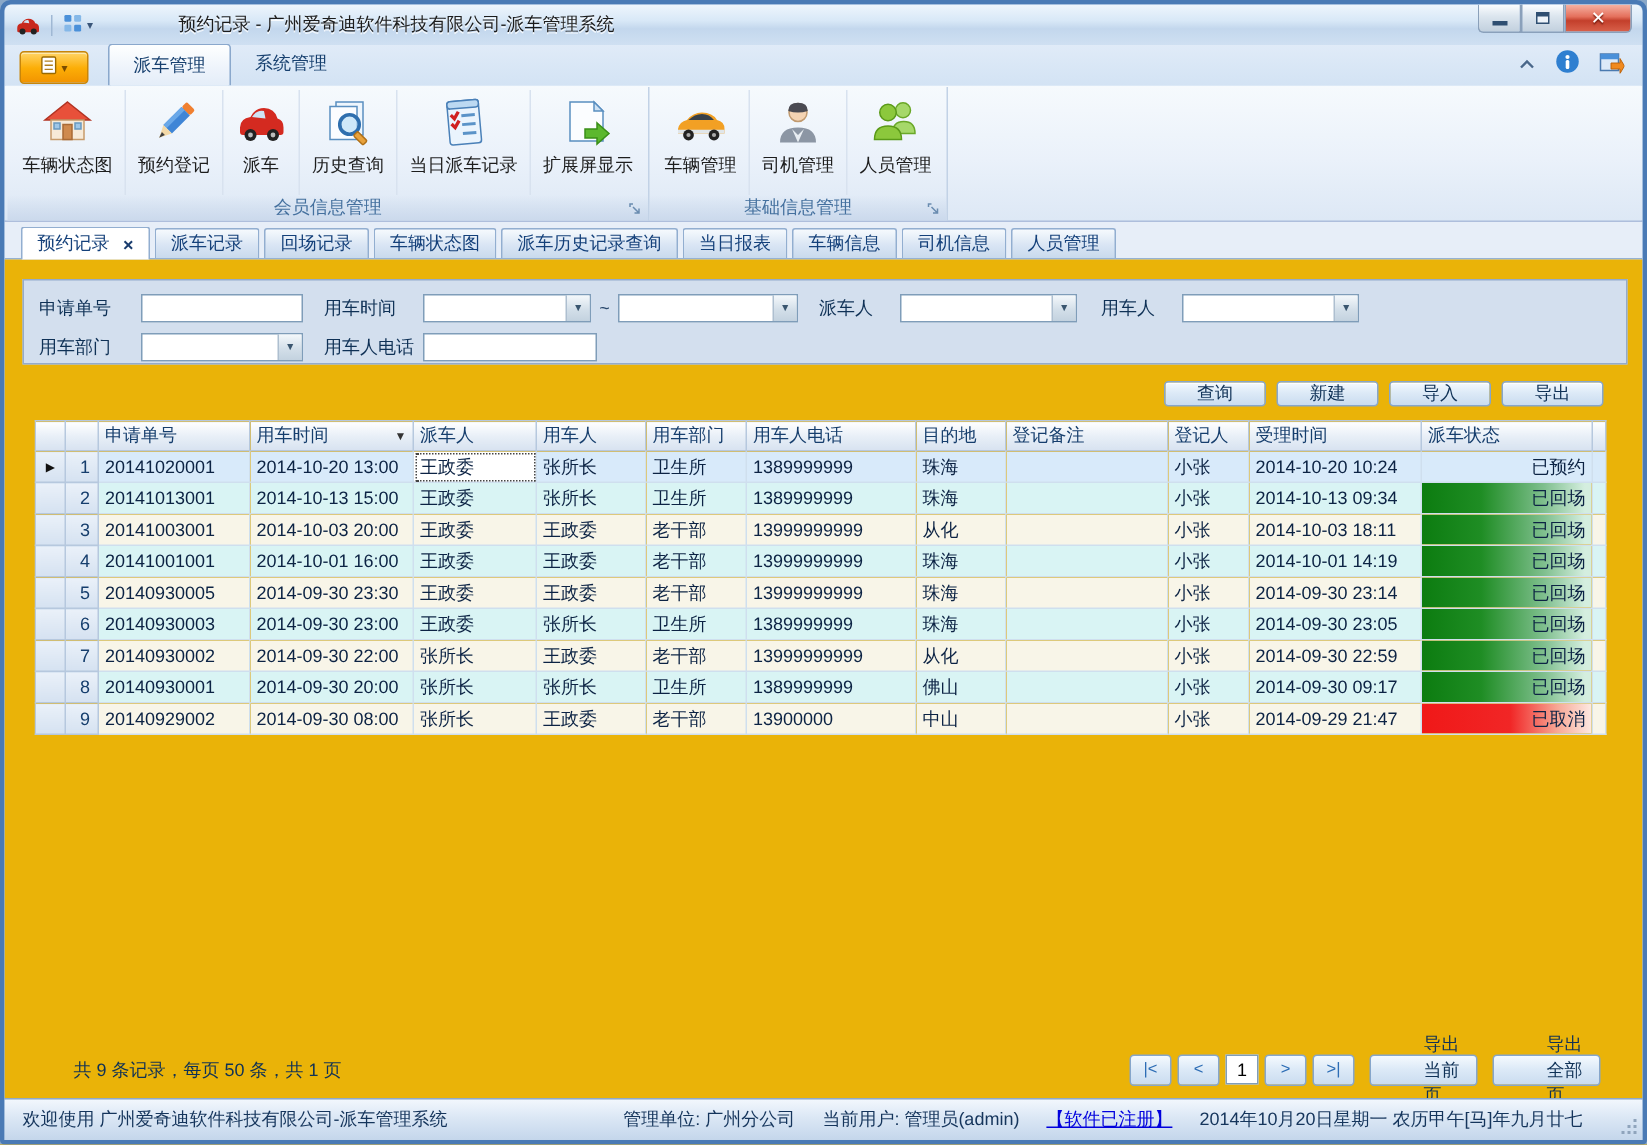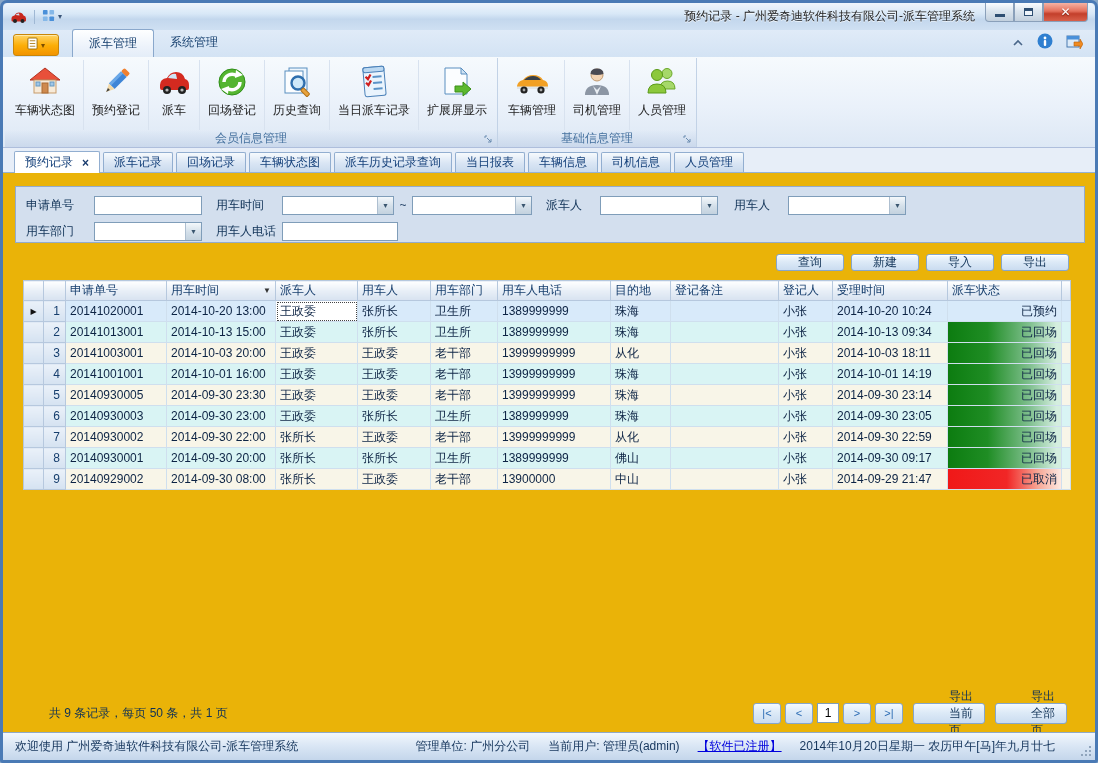--- a/index.html
+++ b/index.html
@@ -6,21 +6,21 @@
   body{width:1098px;height:763px;font-family:"Liberation Sans","DejaVu Sans",sans-serif;font-size:12px;background:#8aa8c8;}
   *{box-sizing:border-box;}
   .window{width:1098px;height:763px;border:3px solid #4a7ab5;border-radius:7px 7px 3px 3px;background:#d4e4f4;overflow:hidden;display:flex;flex-direction:column;box-shadow:inset 0 0 0 1px #bcd2ea;}
 
   
   .titlebar{height:27px;flex:none;position:relative;display:flex;align-items:center;background:linear-gradient(#eef5fc,#d8e8f7 40%,#c3d7ed 60%,#cfe0f2);border-radius:5px 5px 0 0;}
   .app-logo{margin-left:7px;display:flex;}
   .qa-sep{width:1px;height:14px;background:#9fb8d4;margin:0 7px;}
   .qa-btn{display:flex;align-items:center;gap:3px;}
   .qa-caret{font-size:8px;color:#3a567a;}
-  .title-text{position:absolute;left:108px;right:120px;text-align:right;color:#1c1c1c;text-shadow:0 1px 0 rgba(255,255,255,.8);white-space:nowrap;}
+  .title-text{position:absolute;left:116px;right:120px;text-align:left;color:#1c1c1c;text-shadow:0 1px 0 rgba(255,255,255,.8);white-space:nowrap;}
   .win-controls{position:absolute;right:7px;top:0;display:flex;}
   .wbtn{width:29px;height:19px;border:1px solid #8aa0ba;border-top:none;background:linear-gradient(#fbfdff,#dbe5ee 45%,#c2d0de);display:flex;align-items:center;justify-content:center;}
   .wbtn:first-child{border-radius:0 0 0 4px;}
   .wbtn.close{width:45px;border-radius:0 0 4px 0;background:linear-gradient(#f6b3a4,#e4705c 45%,#c33f2b 60%,#d8604a);color:#fff;font-weight:bold;font-size:12px;text-shadow:0 1px 1px #7a2012;}
   .glyph-min{width:10px;height:3px;background:#2f4f72;margin-top:7px;}
   .glyph-max{width:9px;height:8px;border:1px solid #2f4f72;border-top-width:3px;background:#eef4fa;}
 
   
   .ribbon-tabs{height:27px;flex:none;display:flex;align-items:flex-end;padding:0 8px;position:relative;background:linear-gradient(#e0ebf8,#d3e3f4);}
   .appmenu{width:46px;height:22px;margin:0 13px 1px 2px;border-radius:3px;border:1px solid #c8860a;background:linear-gradient(#ffd466,#fcae07 52%,#f29400);box-shadow:inset 0 1px 0 #ffe9a8;display:flex;align-items:center;justify-content:center;gap:3px;}
@@ -205,32 +205,20 @@
                 <svg width="34" height="34" viewBox="0 0 34 34">
                   <path d="M3 20 q0 -6 7 -7 q3 -6 9 -6 q7 0 9 7 q4 1 4 6 l0 3 q0 2 -2 2 l-25 0 q-2 0 -2 -2 z" fill="#d42a20"></path>
                   <path d="M11 13 q3 -5 8 -4 l1 5 z" fill="#cfe4f4"></path>
                   <circle cx="10" cy="25" r="4" fill="#222"></circle>
                   <circle cx="10" cy="25" r="1.6" fill="#bbb"></circle>
                   <circle cx="25" cy="25" r="4" fill="#222"></circle>
                   <circle cx="25" cy="25" r="1.6" fill="#bbb"></circle>
                 </svg>
               </span>
               <span class="rlabel">派车</span>
-            </div>
-            <div class="rbtn">
-              <span class="ricon">
-                <svg width="34" height="34" viewBox="0 0 34 34">
-                  <circle cx="17" cy="17" r="13" fill="#55b531" stroke="#2f8f18"></circle>
-                  <path d="M9 17 a8 8 0 0 1 13 -6" stroke="#fff" stroke-width="3.5" fill="none"></path>
-                  <polygon points="21,5 28,10 20,13" fill="#fff"></polygon>
-                  <path d="M25 17 a8 8 0 0 1 -13 6" stroke="#fff" stroke-width="3.5" fill="none"></path>
-                  <polygon points="13,29 6,24 14,21" fill="#fff"></polygon>
-                </svg>
-              </span>
-              <span class="rlabel">回场登记</span>
             </div>
             <div class="rbtn">
               <span class="ricon">
                 <svg width="34" height="34" viewBox="0 0 34 34">
                   <rect x="9" y="3" width="18" height="22" fill="#eef6fd" stroke="#5a8fc0"></rect>
                   <rect x="5" y="6" width="18" height="22" fill="#fbfdff" stroke="#5a8fc0"></rect>
                   <circle cx="18" cy="18" r="6.5" fill="#bfe0f7" fill-opacity="0.75" stroke="#2f6fae" stroke-width="2.4"></circle>
                   <rect x="23" y="22.4" width="9" height="4" rx="1" transform="rotate(45 23 23)" fill="#e8a23c" stroke="#b07018"></rect>
                 </svg>
               </span>

